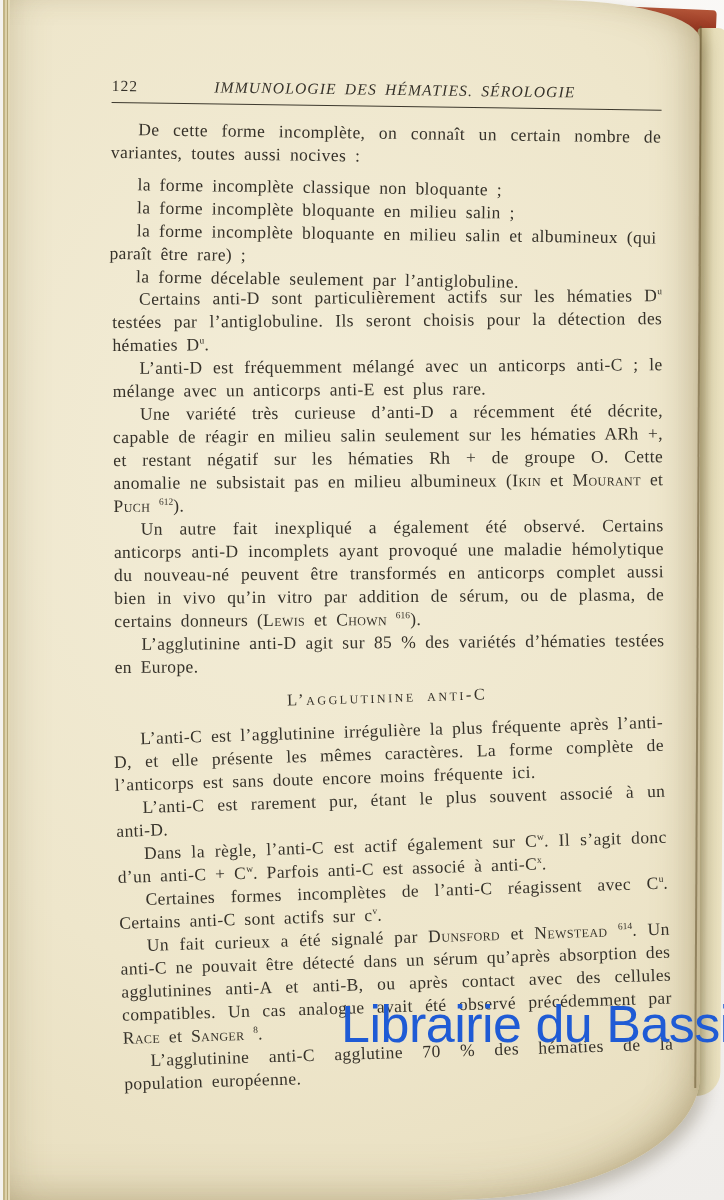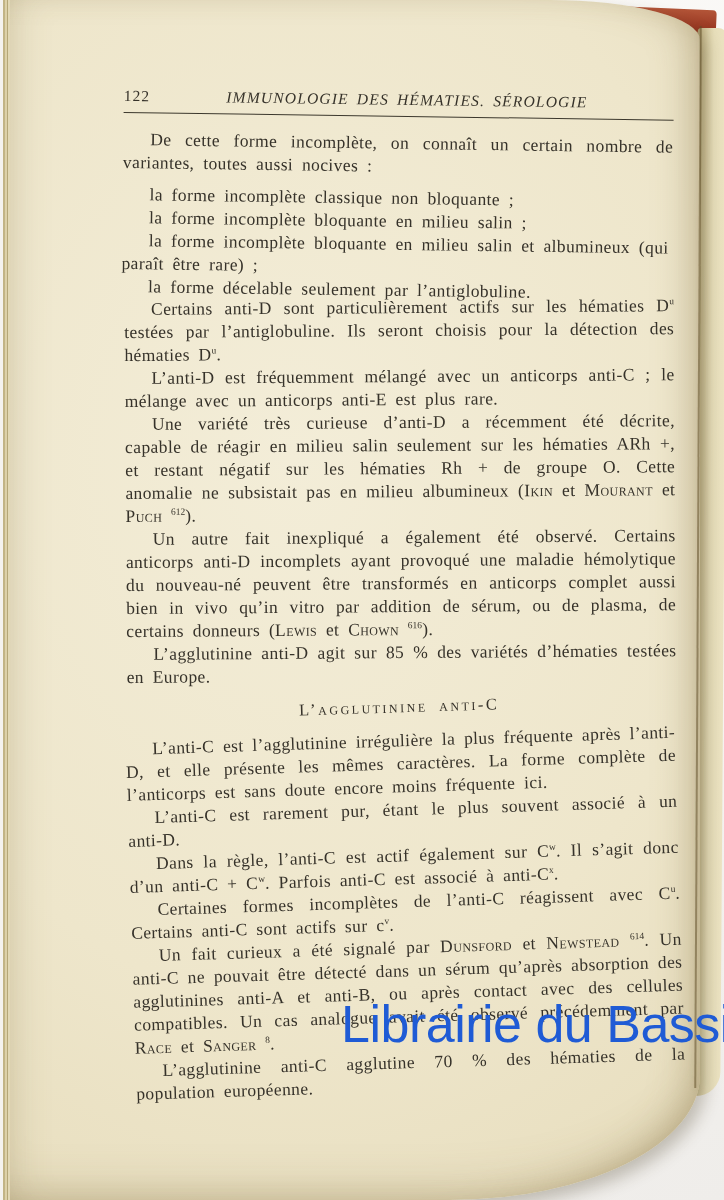--- a/index.html
+++ b/index.html
@@ -53,23 +53,23 @@
       #f5f3ee 0px,#f5f3ee 3px,
       #c2b484 3px,#c2b484 5px,
       #ddd1a8 5px,#ddd1a8 7px,
       #b5a777 7px,#b5a777 8px,
       #e2d8b4 8px,#e2d8b4 10px,
       rgba(0,0,0,0) 10px);
   }
 
   
   .text-area{
-    position:absolute;left:112px;top:84px;width:550px;z-index:6;
+    position:absolute;left:112px;top:74px;width:550px;z-index:6;
     color:#36322a;font-size:17.5px;line-height:23px;
-    letter-spacing:.4px;word-spacing:4px;margin-left:12px;
+    letter-spacing:.4px;word-spacing:4px;
   }
   .sec{transform-origin:0 0;}
   .tilt-a{transform:rotate(0.8deg);}
   .tilt-b{transform:rotate(-0.4deg);}
   .tilt-c{transform:rotate(-1.8deg);}
 
   .page-header{
     display:flex;align-items:baseline;
     border-bottom:1.5px solid #3c382d;
     padding-bottom:5px;margin-bottom:15px;

